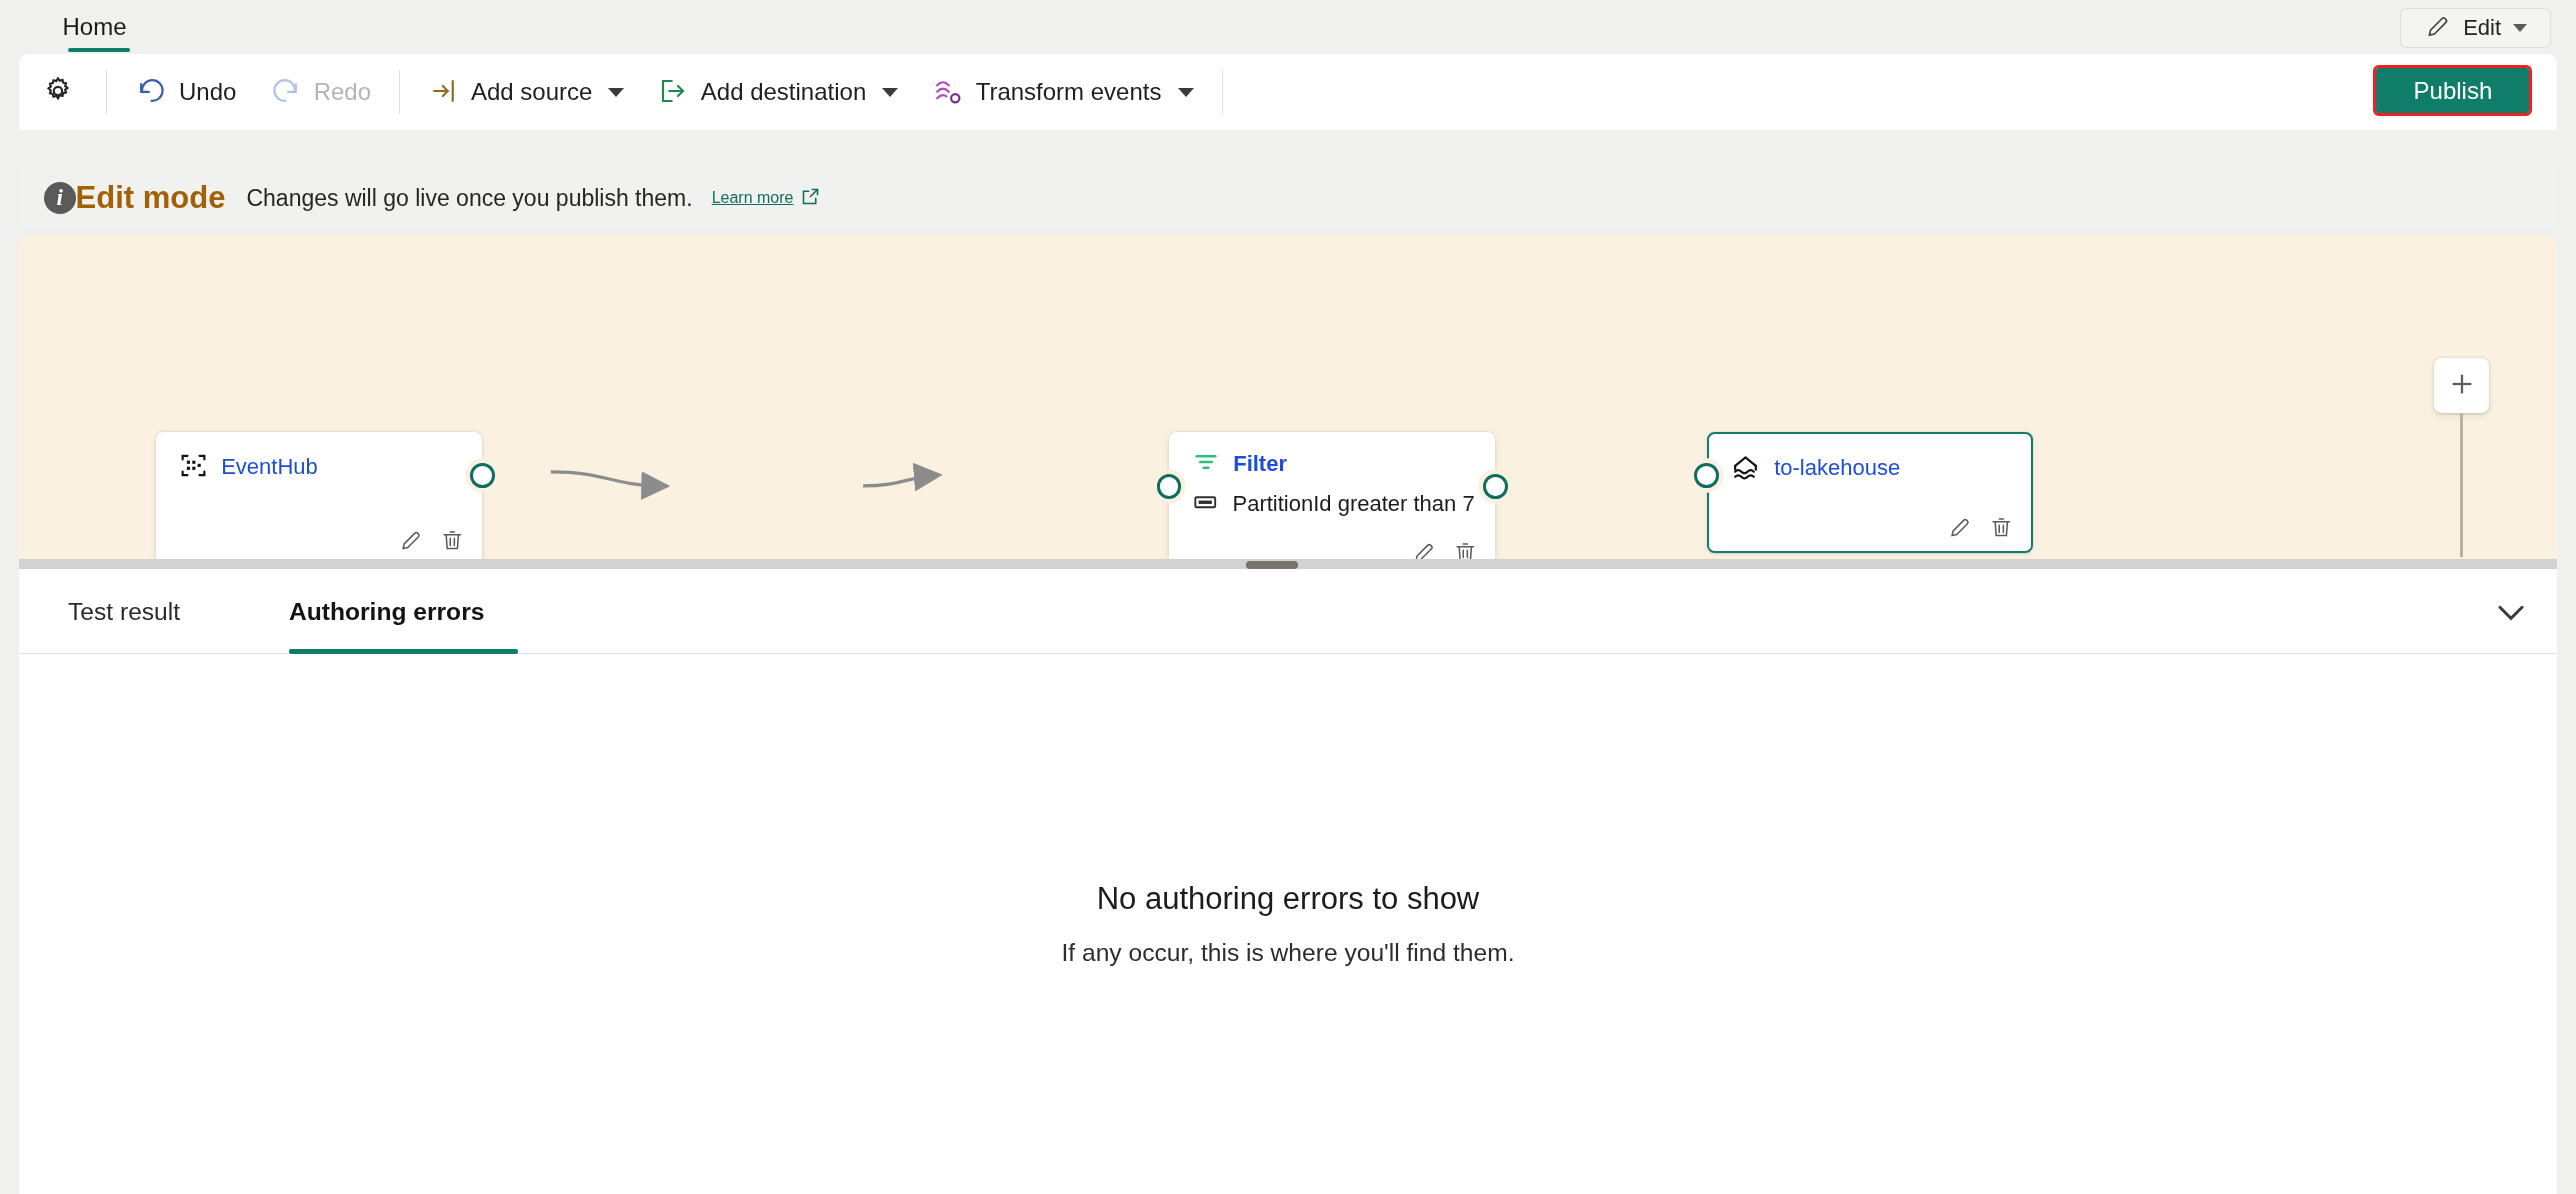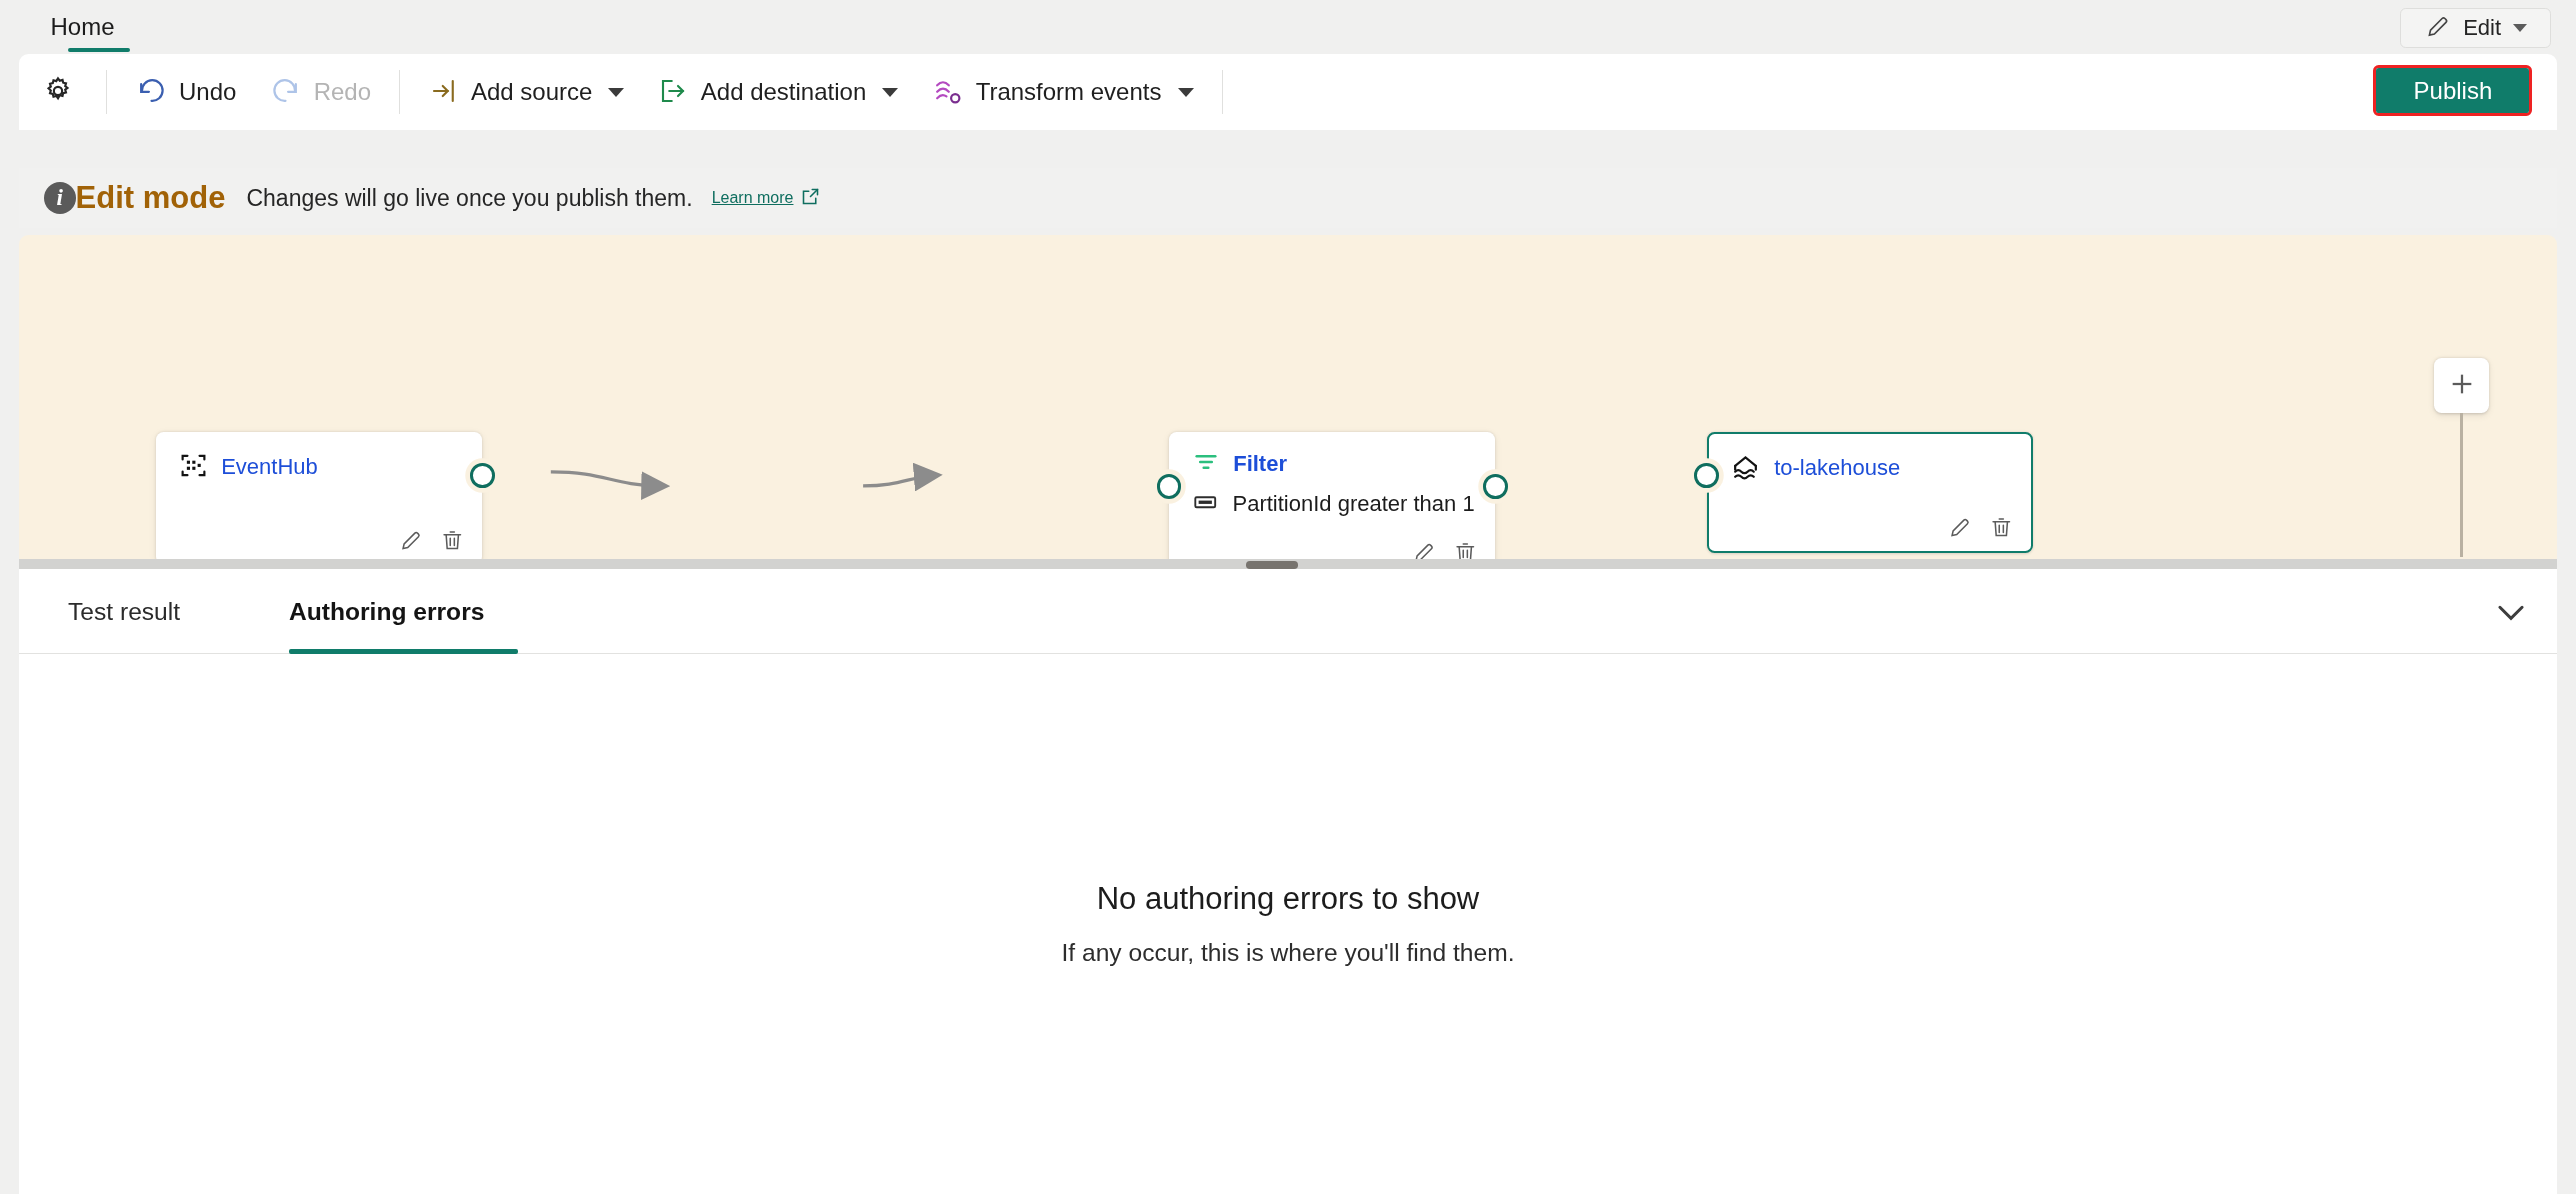--- a/index.html
+++ b/index.html
@@ -16,21 +16,21 @@
     position: absolute; left: 0; top: 0; width: 32px; height: 1194px;
     background: #f0f0ef;
   }
 
   
   .tabstrip {
     position: absolute; left: 32px; top: 0; width: 2544px; height: 54px;
     background: #f0f0ef;
   }
   .tab-home {
-    position: absolute; left: 7px; top: 0; height: 54px;
+    position: absolute; left: 19px; top: 0; height: 54px;
     display: flex; align-items: center; padding: 0 11.4px;
     font-size: 24px; color: #1b1b1b; letter-spacing: 0.1px;
     cursor: pointer;
   }
   .tab-home-underline {
     position: absolute; left: 36px; top: 48px; width: 62px; height: 3.8px;
     background: #107c6a; border-radius: 1.9px;
   }
   .edit-btn {
     position: absolute; right: 24.6px; top: 7.6px;
@@ -381,21 +381,21 @@
         </span>
         <span class="t bold">Filter</span>
       </div>
       <div class="cond-row" style="left:23px; top:57px;">
         <span>
           <svg width="26.5" height="26.5" viewBox="0 0 24 24" fill="none" stroke="#2d2d2d" stroke-width="1.7">
             <rect x="3" y="7.5" width="18" height="9" rx="1.2"></rect>
             <rect x="6" y="10.5" width="12" height="3" fill="#2d2d2d" stroke="none"></rect>
           </svg>
         </span>
-        <span class="txt">PartitionId greater than 1</span>
+        <span class="txt">PartitionId greater than 7</span>
       </div>
       <div class="node-actions">
         <span class="act">
           <svg width="24.6" height="24.6" viewBox="0 0 24 24" fill="none" stroke="#5b5b5b" stroke-width="1.5">
             <path d="M4 20l1-4.5L15.5 5a1.8 1.8 0 012.5 0l1 1a1.8 1.8 0 010 2.5L8.5 19 4 20z"></path>
           </svg>
         </span>
         <span class="act">
           <svg width="24.6" height="24.6" viewBox="0 0 24 24" fill="none" stroke="#5b5b5b" stroke-width="1.5" stroke-linecap="round">
             <path d="M4 6.5h16"></path>

